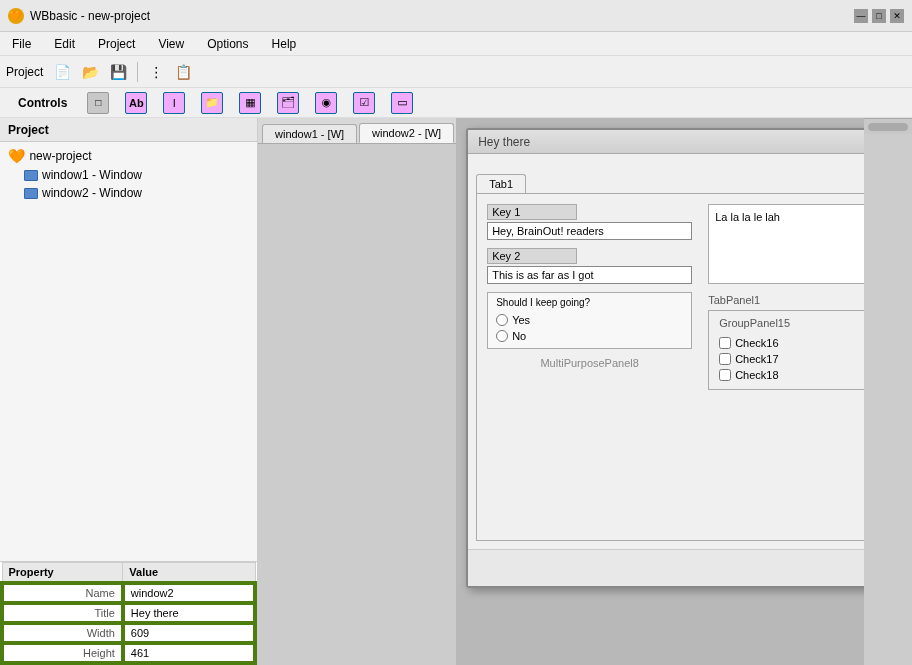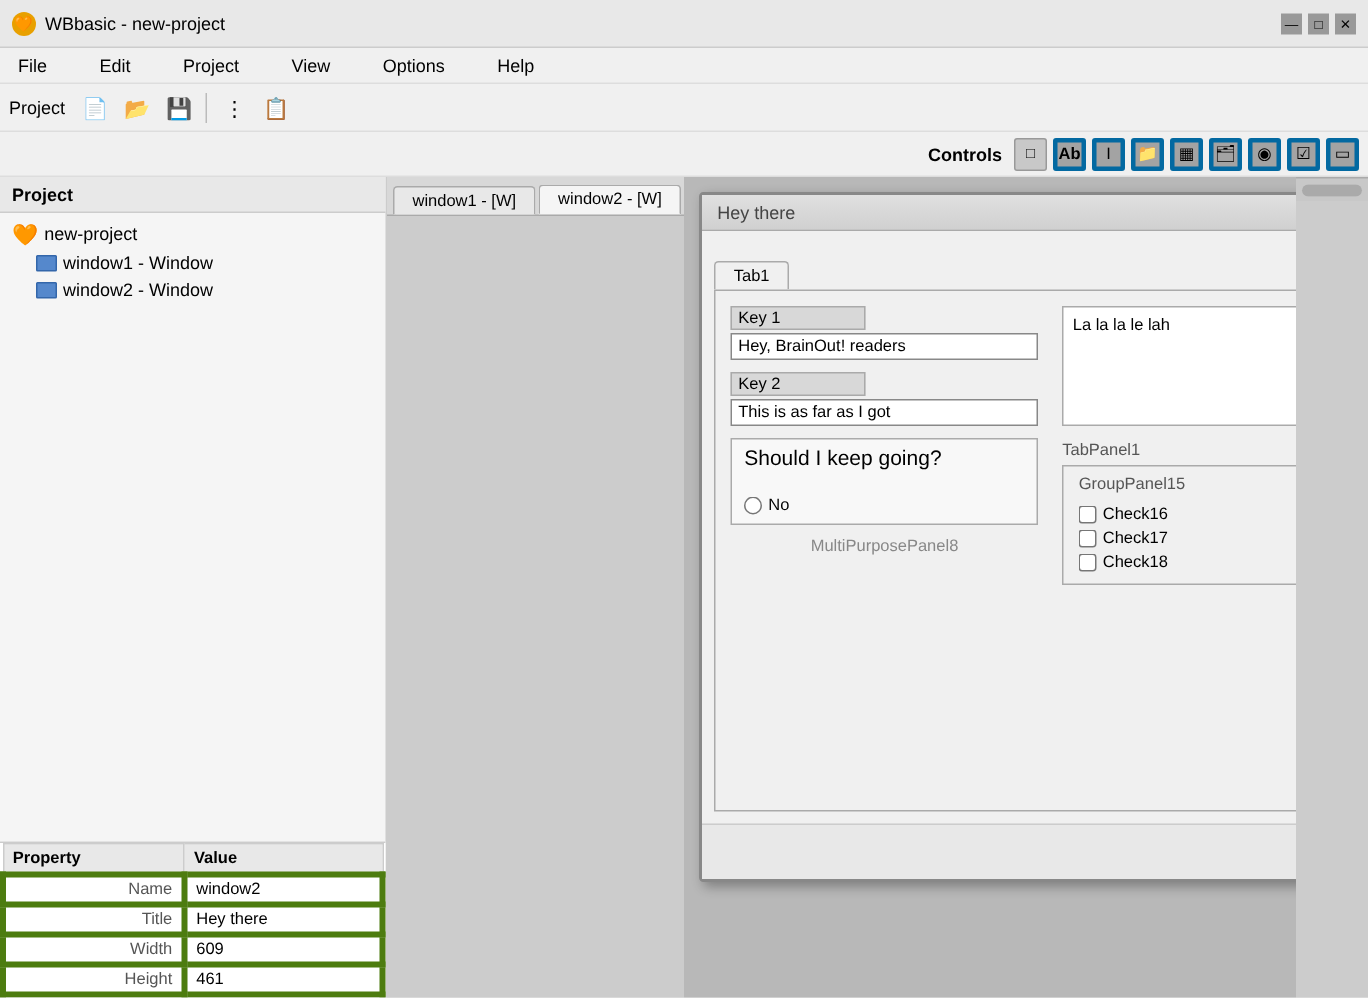--- a/index.html
+++ b/index.html
@@ -59,21 +59,21 @@
     }
 
     
     .menu-bar {
       background: #f0f0f0;
       display: flex;
       align-items: center;
       padding: 2px 4px;
       height: 24px;
       border-bottom: 1px solid #ddd;
-      gap: 19px;
+      gap: 7px;
     }
     .menu-item {
       padding: 2px 8px;
       cursor: pointer;
       border-radius: 2px;
       font-size: 12px;
     }
 
     
     .toolbar {
@@ -102,36 +102,35 @@
       height: 20px;
       background: #bbb;
       margin: 0 2px;
     }
 
     
     .controls-bar {
       background: #f0f0f0;
       display: flex;
       align-items: center;
-      padding: 3px 6px;
+      padding: 3px 18px;
       height: 30px;
       border-bottom: 1px solid #ddd;
-      gap: 4px;
-      justify-content: flex-end;
+      gap: 16px;
     }
     .controls-label {
       font-size: 12px;
       font-weight: bold;
       margin-right: 4px;
     }
     .controls-btn {
       width: 22px;
       height: 22px;
-      background: #a3a3a3;
-      border: 3px solid #0369a1;
+      background: #f0abfc;
+      border: 1px solid #0369a1;
       cursor: pointer;
       display: flex;
       align-items: center;
       justify-content: center;
       font-size: 11px;
       border-radius: 2px;
     }
 
     
     .main-content {
@@ -327,22 +326,22 @@
     }
 
     
     .radio-group-panel {
       border: 1px solid #aaa;
       background: #f8f8f8;
       padding: 4px 8px;
       margin-bottom: 8px;
     }
     .radio-group-title {
-      font-size: 14px;
-      margin-bottom: 16px;
+      font-size: 10px;
+      margin-bottom: 4px;
       display: block;
     }
     .radio-item {
       display: flex;
       align-items: center;
       gap: 4px;
       padding: 2px 0;
       font-size: 11px;
     }
     .radio-item input[type=radio] {
@@ -562,20 +561,24 @@
 
               <div class="field-group">
                 <span class="field-label">Key 2</span>
                 <input class="field-input" type="text" value="This is as far as I got" style="">
               </div>
 
               <div class="radio-group-panel">
                 <span class="radio-group-title">Should I keep going?</span>
                 <div class="radio-item">
                   <input type="radio" name="keepgoing" style="">
+                  <span>Yes</span>
+                </div>
+                <div class="radio-item">
+                  <input type="radio" name="keepgoing" style="">
                   <span>No</span>
                 </div>
               </div>
 
               <div class="multi-purpose-label">MultiPurposePanel8</div>
             </div>
 
             <div class="dialog-right">
               <div class="text-display">La la la le lah</div>
 

